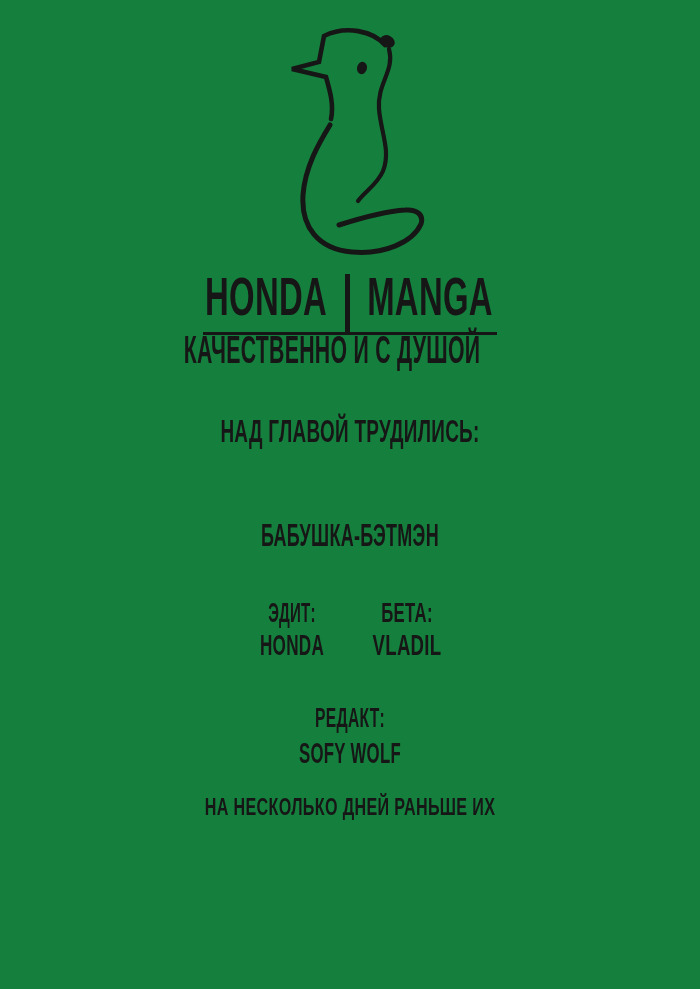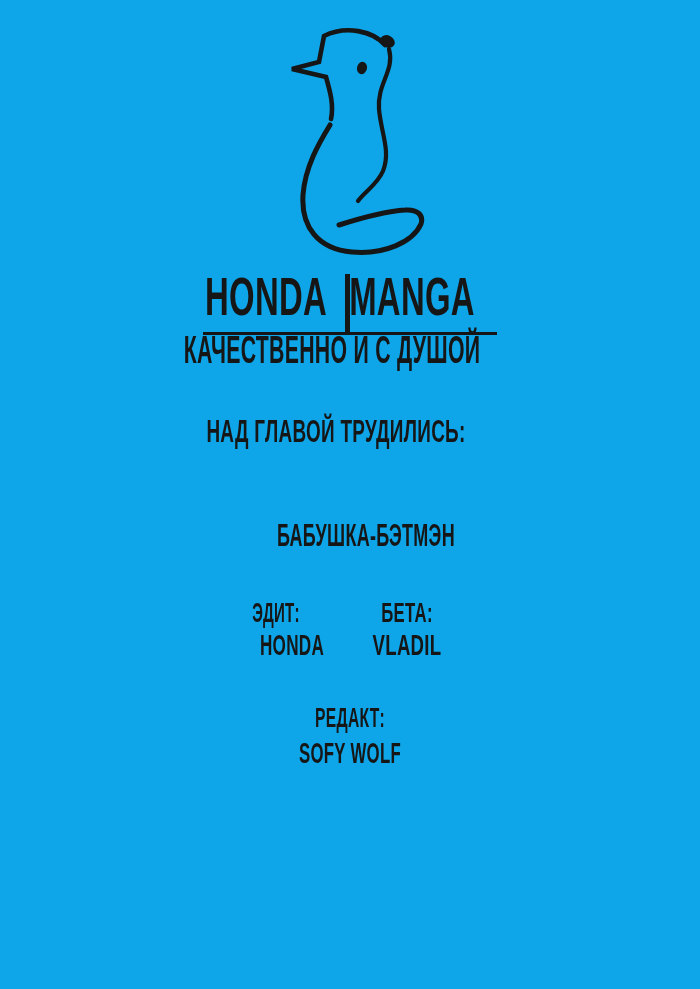--- a/index.html
+++ b/index.html
@@ -1,20 +1,20 @@
 <!DOCTYPE html>
 <html><head>
 <meta charset="utf-8">
 <style>
   html, body { margin: 0; padding: 0; background: #ffffff; }
   .page {
     position: relative;
     width: 700px;
     height: 989px;
-    background: #0ea5e9;
+    background: #15803d;
     overflow: hidden;
     font-family: "Liberation Sans", sans-serif;
     font-weight: bold;
     color: #161616;
   }
   
   .pin {
     position: absolute;
     transform: translateX(-50%);
     white-space: nowrap;
@@ -57,55 +57,56 @@
 
     <ellipse cx="117.5" cy="22.5" rx="7.6" ry="6" transform="rotate(28 117.5 22.5)" fill="#161616"></ellipse>
 
     <ellipse cx="92" cy="49" rx="5" ry="6.2" transform="rotate(15 92 49)" fill="#161616"></ellipse>
   </svg>
 
   <div class="pin" style="left:266px; top:270px; --fs:53px; --sx:0.62">
     <span>HONDA</span>
   </div>
   <div class="bar" style="left:344.5px; top:274px; width:5px; height:60px"></div>
-  <div class="pin" style="left:412px; top:270px; --fs:53px; --sx:0.62">
+  <div class="pin" style="left:430px; top:270px; --fs:53px; --sx:0.62">
     <span>MANGA</span>
   </div>
 
   <div class="bar" style="left:203px; top:332px; width:294px; height:3px"></div>
 
   <div class="pin" style="left:332px; top:331px; --fs:38px; --sx:0.56">
     <span>КАЧЕСТВЕННО И С ДУШОЙ</span>
   </div>
 
-  <div class="pin" style="left:336px; top:416px; --fs:31px; --sx:0.61">
+  <div class="pin" style="left:350px; top:416px; --fs:31px; --sx:0.61">
     <span>НАД ГЛАВОЙ ТРУДИЛИСЬ:</span>
   </div>
 
-  <div class="pin" style="left:366px; top:520px; --fs:31px; --sx:0.58">
+  <div class="pin" style="left:350px; top:520px; --fs:31px; --sx:0.58">
     <span>БАБУШКА-БЭТМЭН</span>
   </div>
 
-  <div class="pin" style="left:276px; top:600px; --fs:27px; --sx:0.56">
+  <div class="pin" style="left:292px; top:600px; --fs:27px; --sx:0.56">
     <span>ЭДИТ:</span>
   </div>
   <div class="pin" style="left:407px; top:600px; --fs:27px; --sx:0.62">
     <span>БЕТА:</span>
   </div>
   <div class="pin" style="left:292px; top:630px; --fs:30px; --sx:0.57">
     <span>HONDA</span>
   </div>
   <div class="pin" style="left:407px; top:630px; --fs:30px; --sx:0.62">
     <span>VLADIL</span>
   </div>
 
   <div class="pin" style="left:350px; top:738px; --fs:30px; --sx:0.56">
     <span>SOFY WOLF</span>
   </div>
   <div class="pin" style="left:350px; top:705px; --fs:27px; --sx:0.58">
     <span>РЕДАКТ:</span>
   </div>
 
   <div class="pin" style="left:350px; top:792px; --fs:23px; --sx:0.70">
+    <div class="ln"><span>НА НЕСКОЛЬКО ДНЕЙ РАНЬШЕ ИХ</span></div>
   </div>
 
 
 </div>
 
 </body></html>

